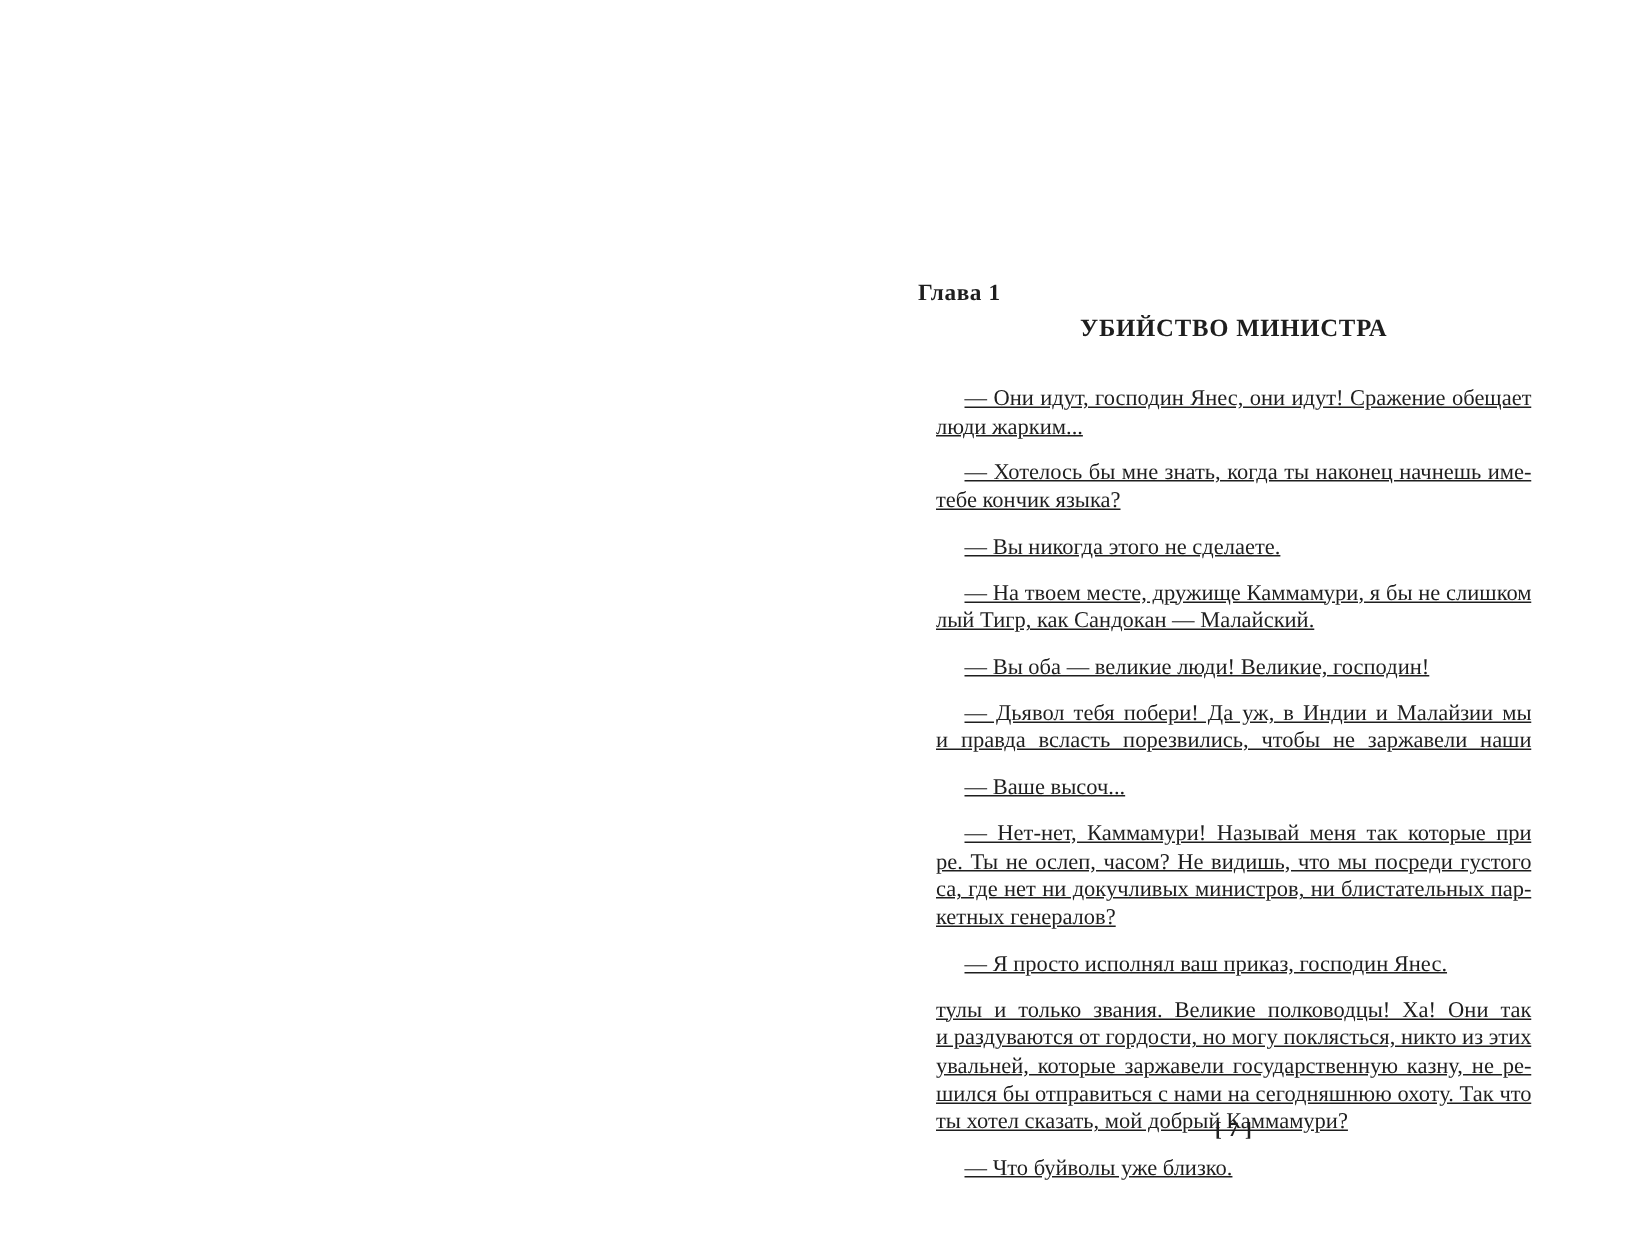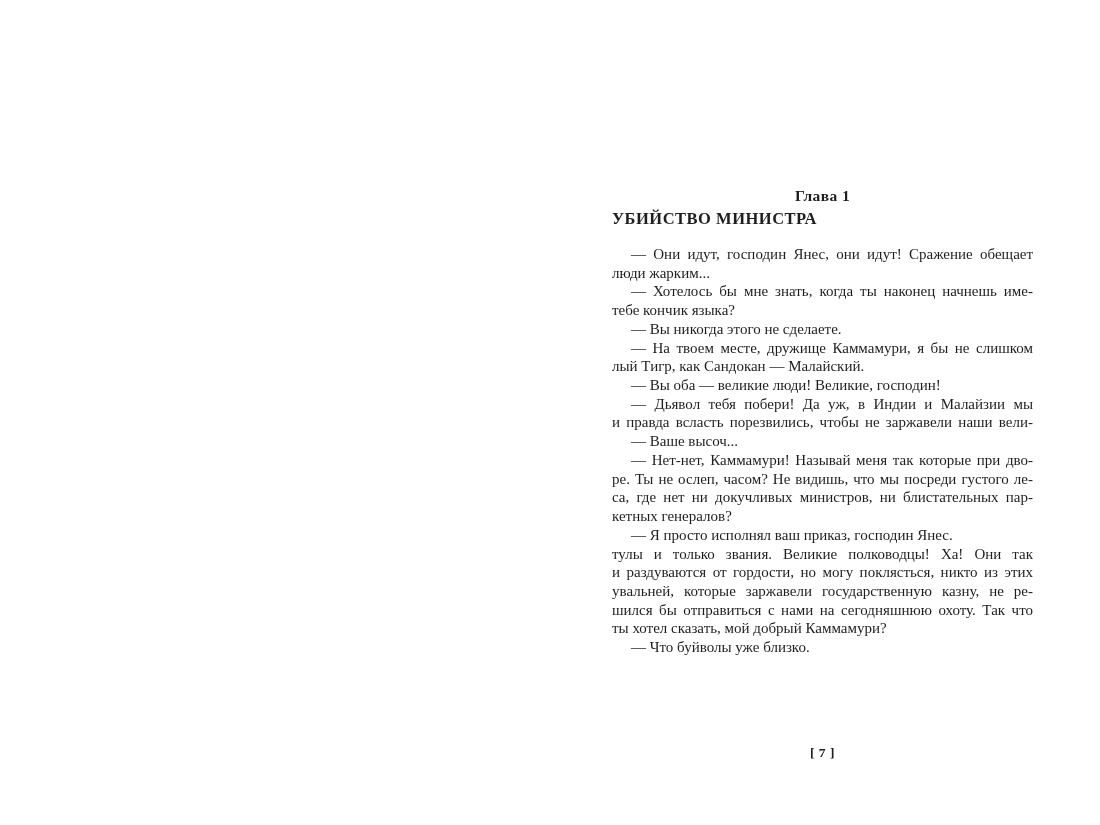--- a/index.html
+++ b/index.html
@@ -20,44 +20,45 @@
     left: 612px;
     top: 0;
     width: 421px;
     height: 825px;
   }
   .chapter-label {
     position: absolute;
     top: 186px;
     left: 0;
     width: 100%;
-    text-align: center;
+    text-align: left;
     font-weight: bold;
     font-size: 15.5px;
     line-height: 20px;
     letter-spacing: 0.4px;
   }
   .chapter-title {
     position: absolute;
     top: 208px;
     left: 0;
     width: 100%;
+    text-align: center;
     font-weight: bold;
     font-size: 16.5px;
     line-height: 22px;
     letter-spacing: 0.5px;
   }
   .body-text {
     position: absolute;
     top: 245px;
     left: 0;
     width: 100%;
     font-size: 15px;
   }
-  .para { margin: 0; padding: 0; }
+  .para { margin: 12px; padding: 0; text-decoration: underline; }
   .line {
     height: 18.72px;
     line-height: 18.72px;
     text-align: justify;
     text-align-last: justify;
     overflow: hidden;
     white-space: normal;
   }
   .line.first { text-indent: 19px; }
   .line.last { text-align-last: left; }

